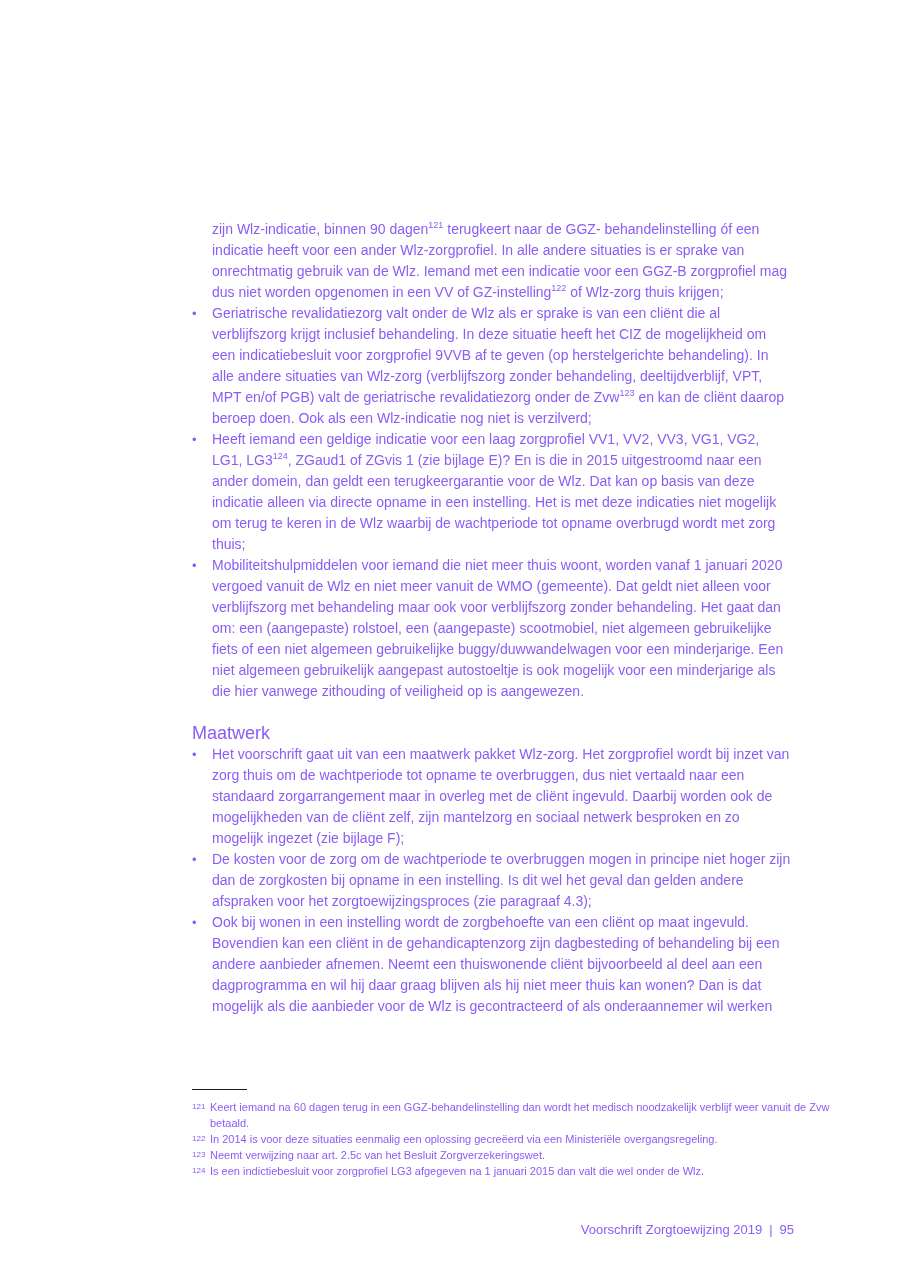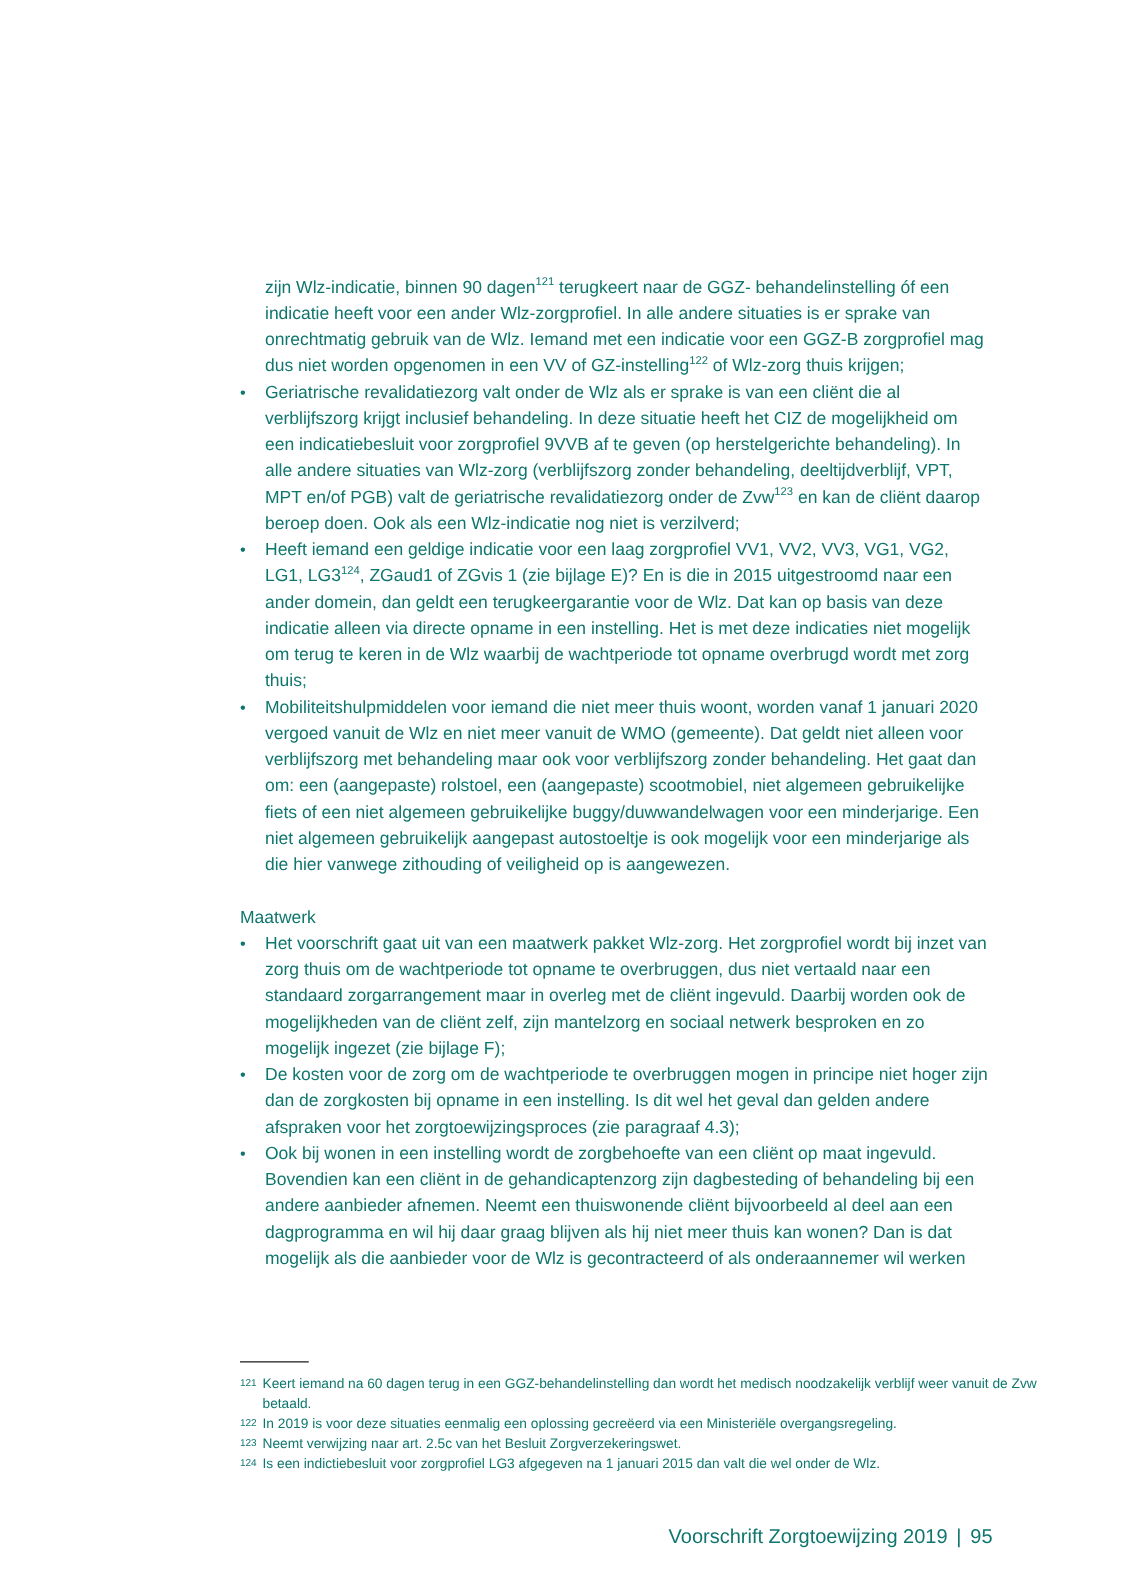--- a/index.html
+++ b/index.html
@@ -6,21 +6,21 @@
     margin: 0;
     padding: 0;
     background: #ffffff;
   }
   .page {
     position: relative;
     width: 900px;
     height: 1273px;
     background: #ffffff;
     font-family: "Liberation Sans", "DejaVu Sans", sans-serif;
-    color: #0f766e;
+    color: #8b5cf6;
     overflow: hidden;
   }
   .content {
     position: absolute;
     left: 192px;
     top: 219px;
     width: 601px;
     font-size: 14px;
     line-height: 21px;
     text-align: left;
@@ -36,21 +36,21 @@
     flex: 0 0 20px;
     width: 20px;
     font-size: 13px;
     line-height: 21px;
   }
   .bullet-text {
     flex: 1 1 auto;
   }
   .section-heading {
     margin: 21px 0 0 0;
-    font-size: 14px;
+    font-size: 18px;
     font-weight: normal;
     line-height: 21px;
   }
   sup {
     font-size: 9px;
     line-height: 0;
     vertical-align: super;
     letter-spacing: 0;
   }
   .footnotes {
@@ -78,21 +78,21 @@
     line-height: 16px;
     vertical-align: super;
   }
   .footnote-text {
     flex: 1 1 auto;
   }
   .page-footer {
     position: absolute;
     top: 1222px;
     right: 106px;
-    font-size: 16px;
+    font-size: 13px;
     line-height: 15px;
     white-space: nowrap;
   }
   .page-footer .sep {
     display: inline-block;
     margin: 0 7px;
   }
 </style>
 </head>
 <body>
@@ -140,21 +140,21 @@
   <div class="footnotes">
     <div class="footnote-rule"></div>
 
     <div class="footnote-row">
       <sup class="footnote-marker">121</sup>
       <div class="footnote-text">Keert iemand na 60 dagen terug in een GGZ-behandelinstelling dan wordt het medisch noodzakelijk verblijf weer vanuit de Zvw betaald.</div>
     </div>
 
     <div class="footnote-row">
       <sup class="footnote-marker">122</sup>
-      <div class="footnote-text">In 2019 is voor deze situaties eenmalig een oplossing gecreëerd via een Ministeriële overgangsregeling.</div>
+      <div class="footnote-text">In 2014 is voor deze situaties eenmalig een oplossing gecreëerd via een Ministeriële overgangsregeling.</div>
     </div>
 
     <div class="footnote-row">
       <sup class="footnote-marker">123</sup>
       <div class="footnote-text">Neemt verwijzing naar art. 2.5c van het Besluit Zorgverzekeringswet.</div>
     </div>
 
     <div class="footnote-row">
       <sup class="footnote-marker">124</sup>
       <div class="footnote-text">Is een indictiebesluit voor zorgprofiel LG3 afgegeven na 1 januari 2015 dan valt die wel onder de Wlz.</div>

